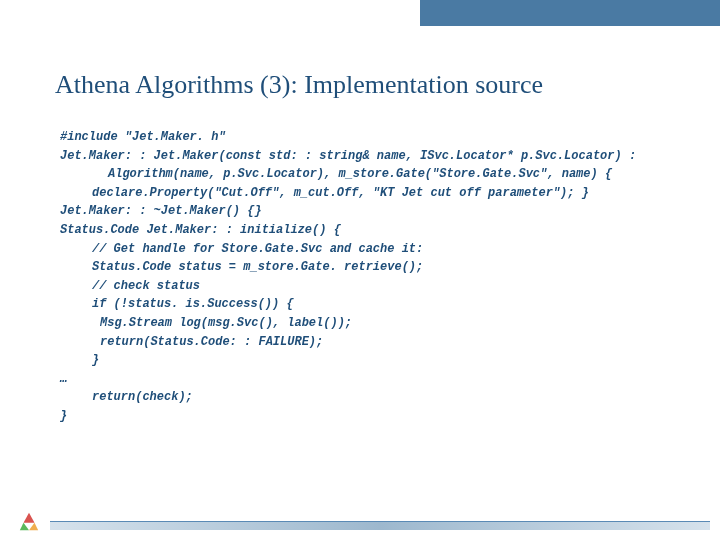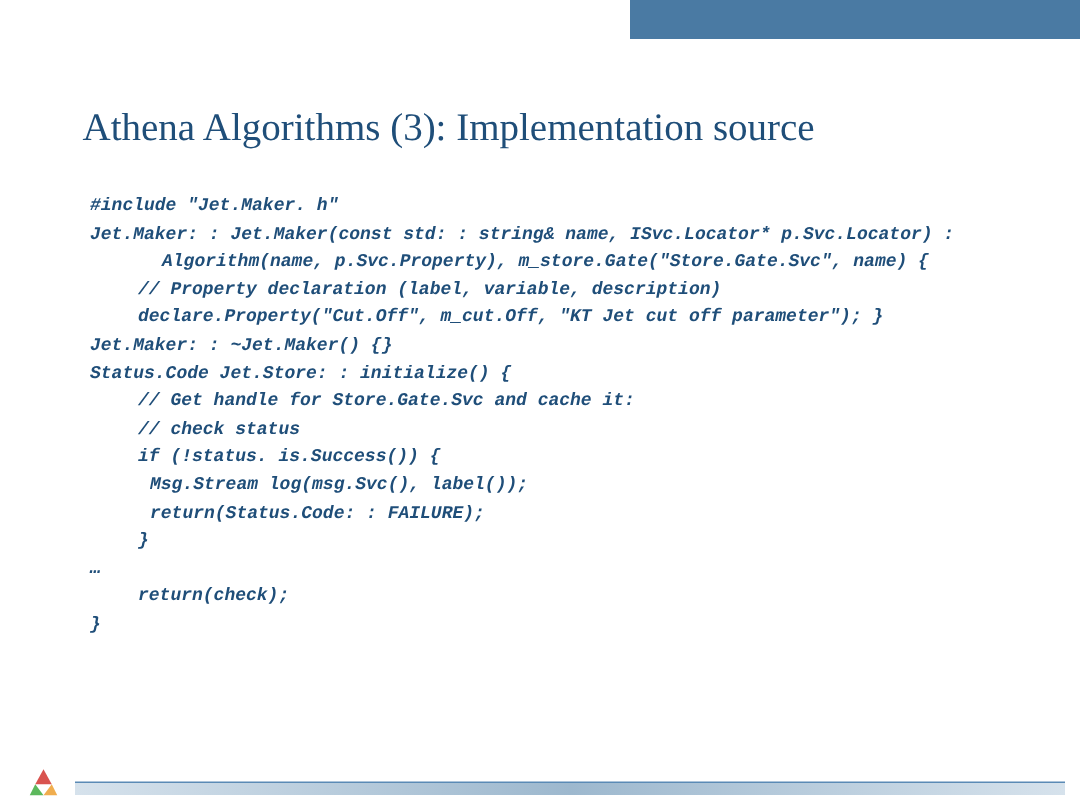--- a/index.html
+++ b/index.html
@@ -21,26 +21,26 @@
 </head>
 <body>
 
 <div class="slide">
   <div class="top-bar"></div>
   <div class="title">Athena Algorithms (3): Implementation source</div>
 
   <div class="code-block">
     <div class="code-line">#include "Jet.Maker. h"</div>
     <div class="code-line">Jet.Maker: : Jet.Maker(const std: : string&amp; name, ISvc.Locator* p.Svc.Locator) :</div>
-    <div class="code-line indent1">Algorithm(name, p.Svc.Property), m_store.Gate("Store.Gate.Svc", name) {</div>
-    <div class="code-line indent2">// Property declaration (label, variable, description)</div>
+    <div class="code-line indent1">Algorithm(name, p.Svc.Locator), m_store.Gate("Store.Gate.Svc", name) {</div>
     <div class="code-line indent2">declare.Property("Cut.Off", m_cut.Off, "KT Jet cut off parameter"); }</div>
     <div class="code-line">Jet.Maker: : ~Jet.Maker() {}</div>
-    <div class="code-line">Status.Code Jet.Store: : initialize() {</div>
+    <div class="code-line">Status.Code Jet.Maker: : initialize() {</div>
     <div class="code-line indent2">// Get handle for Store.Gate.Svc and cache it:</div>
+    <div class="code-line indent2">Status.Code status = m_store.Gate. retrieve();</div>
     <div class="code-line indent2">// check status</div>
     <div class="code-line indent2">if (!status. is.Success()) {</div>
     <div class="code-line indent3">Msg.Stream log(msg.Svc(), label());</div>
     <div class="code-line indent3">return(Status.Code: : FAILURE);</div>
     <div class="code-line indent2">}</div>
     <div class="code-line">…</div>
     <div class="code-line indent2">return(check);</div>
     <div class="code-line">}</div>
   </div>
 

